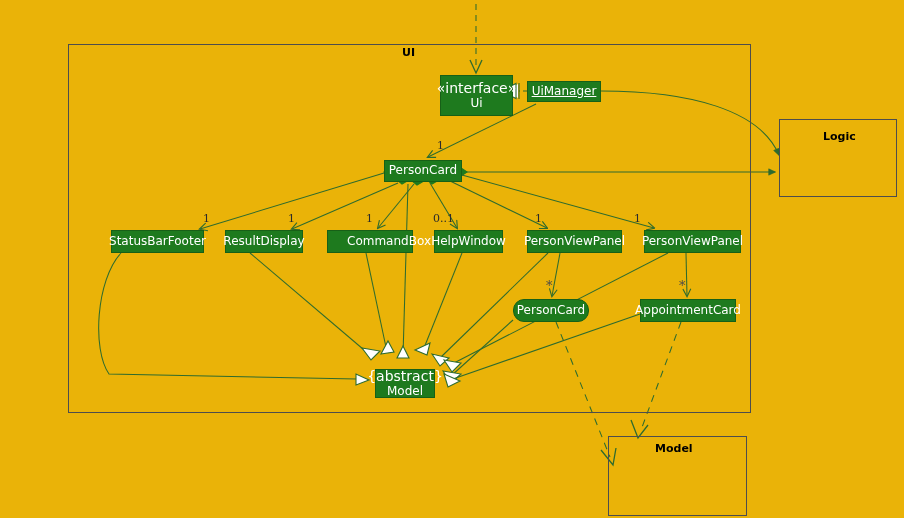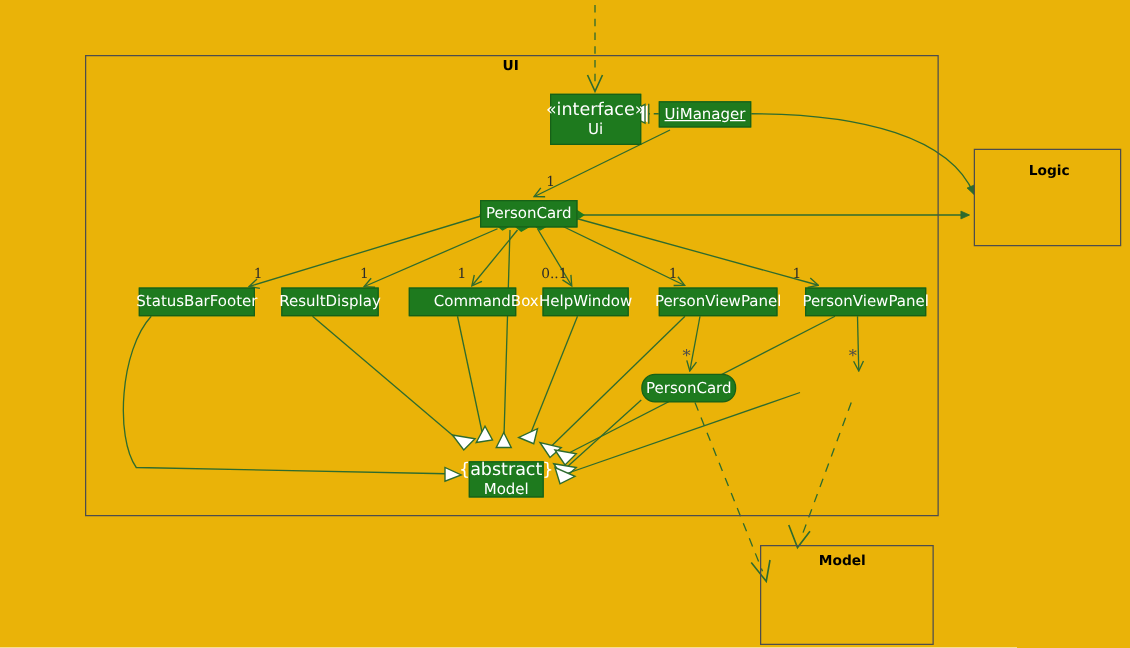--- a/index.html
+++ b/index.html
@@ -240,20 +240,23 @@
   </div>
 
   <div class="cls-box" style="left:644px; top:230px; width:97px; height:23px;">
     <span>PersonViewPanel</span>
   </div>
 
   <div class="cls-box" style="left:513px; top:299px; width:76px; height:23px;border-radius:11px;">
     <span>PersonCard</span>
   </div>
 
+  <div class="cls-box" style="left:640px; top:299px; width:96px; height:23px;">
+    <span>AppointmentCard</span>
+  </div>
 
   <div class="cls-box" style="left:375px; top:369px; width:60px; height:29px;">
     <span class="stereo">{abstract}</span>
     <span>Model</span>
   </div>
 
   <div class="mult-label" style="left:437px; top:139px;">1</div>
   <div class="mult-label" style="left:203px; top:212px;">1</div>
   <div class="mult-label" style="left:288px; top:212px;">1</div>
   <div class="mult-label" style="left:366px; top:212px;">1</div>

